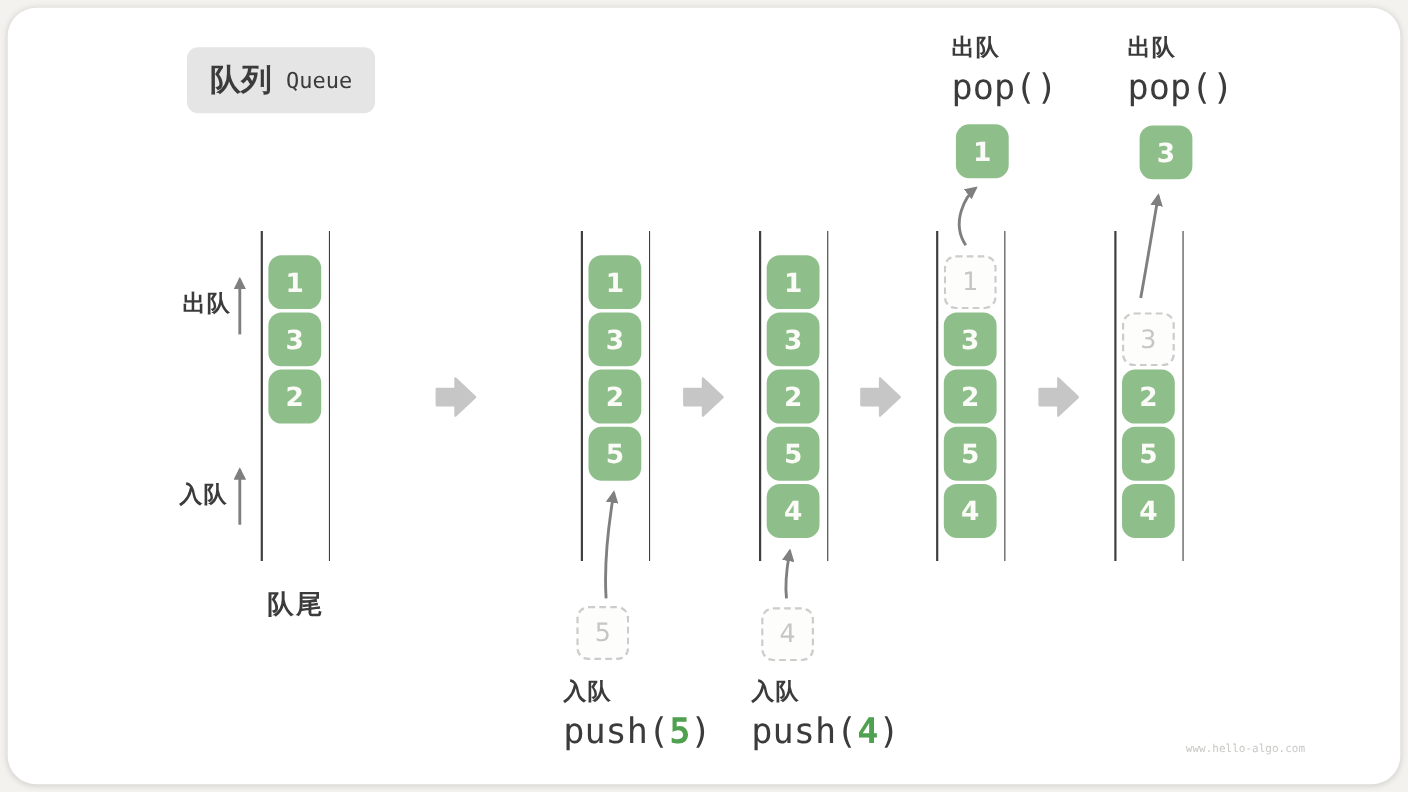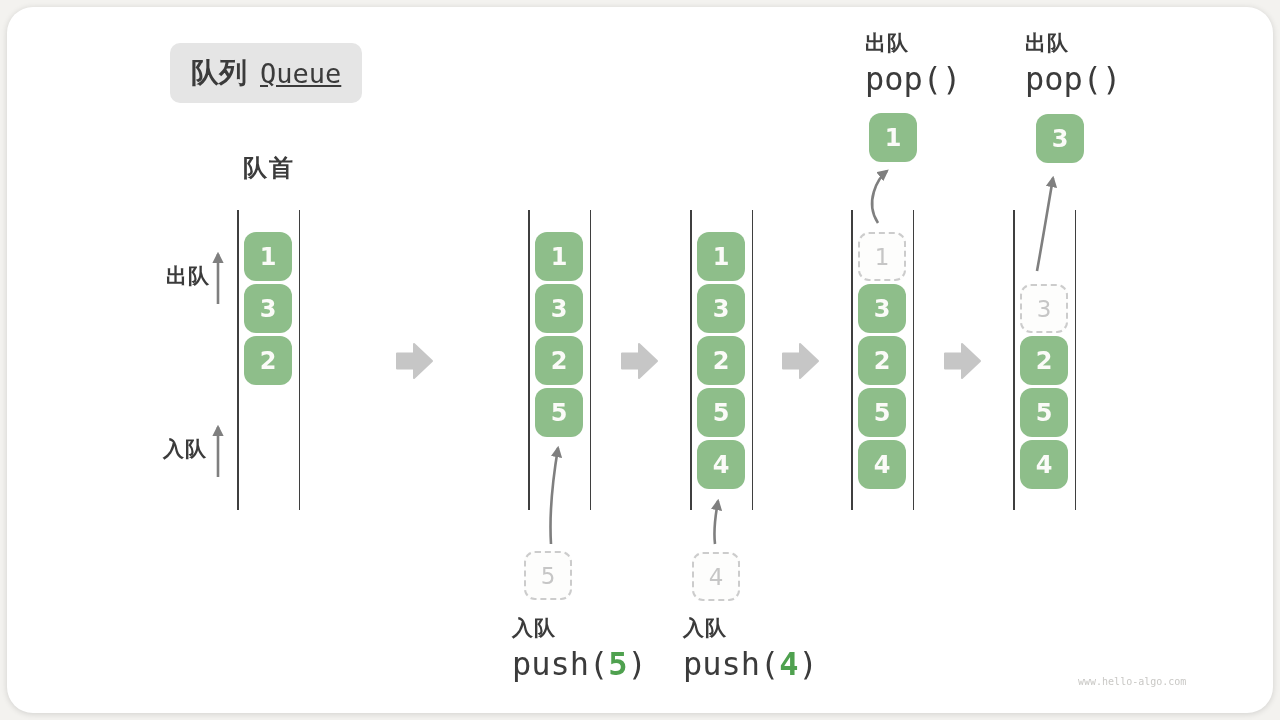--- a/index.html
+++ b/index.html
@@ -4,21 +4,21 @@
 <style>
   html,body{margin:0;padding:0;background:#f3f2ef;}
   .canvas{position:relative;width:1280px;height:720px;background:var(--page-bg,#f3f2ef);
           font-family:"DejaVu Sans","Liberation Sans",sans-serif;color:var(--text,#3b3b3b);overflow:hidden;}
   .card{position:absolute;left:7px;top:7px;width:1266px;height:706px;background:#ffffff;
         border-radius:26px;box-shadow:0 1px 6px rgba(0,0,0,.14);}
 
   .title-badge{position:absolute;left:170px;top:43px;height:60px;padding:0 21px;
                background:var(--title-bg,#e5e5e5);border-radius:10px;display:flex;align-items:center;gap:13px;}
   .title-zh{font-size:28px;font-weight:700;}
-  .title-en{font-family:"DejaVu Sans Mono","Liberation Mono",monospace;font-size:27px;text-decoration:underline;}
+  .title-en{font-family:"DejaVu Sans Mono","Liberation Mono",monospace;font-size:20px;}
 
   .col-label{position:absolute;width:116px;text-align:center;font-size:24px;font-weight:700;letter-spacing:2px;}
   .side-label{position:absolute;font-size:21px;font-weight:700;letter-spacing:1px;line-height:26px;}
 
   .queue{position:absolute;top:210px;width:63px;height:300px;}
   .qline{position:absolute;top:0;height:300px;width:1.5px;background:var(--line,#3f3f3f);}
   .qline.left{left:0;}
   .qline.right{right:0;}
 
   .cell,.floatcell{position:absolute;width:48px;height:49px;border-radius:12px;
@@ -44,21 +44,21 @@
 <body>
 
 <div class="canvas">
   <div class="card"></div>
 
   <div class="title-badge">
     <span class="title-zh">队列</span>
     <span class="title-en">Queue</span>
   </div>
 
-  <div class="col-label" style="left:211px;top:152px">队首</div>
+  <div class="col-label" style="left:211px;top:533px">队尾</div>
 
   <div class="side-label" style="left:166px;top:263px">出队</div>
   <div class="side-label" style="left:163px;top:436px">入队</div>
 
   <div class="queue" style="left:237px">
     <div class="qline left"></div>
     <div class="qline right"></div>
   <div class="cell filled" style="top: 22px;">1</div>
       <div class="cell filled" style="top: 74px;">3</div>
       <div class="cell filled" style="top: 126px;">2</div>

